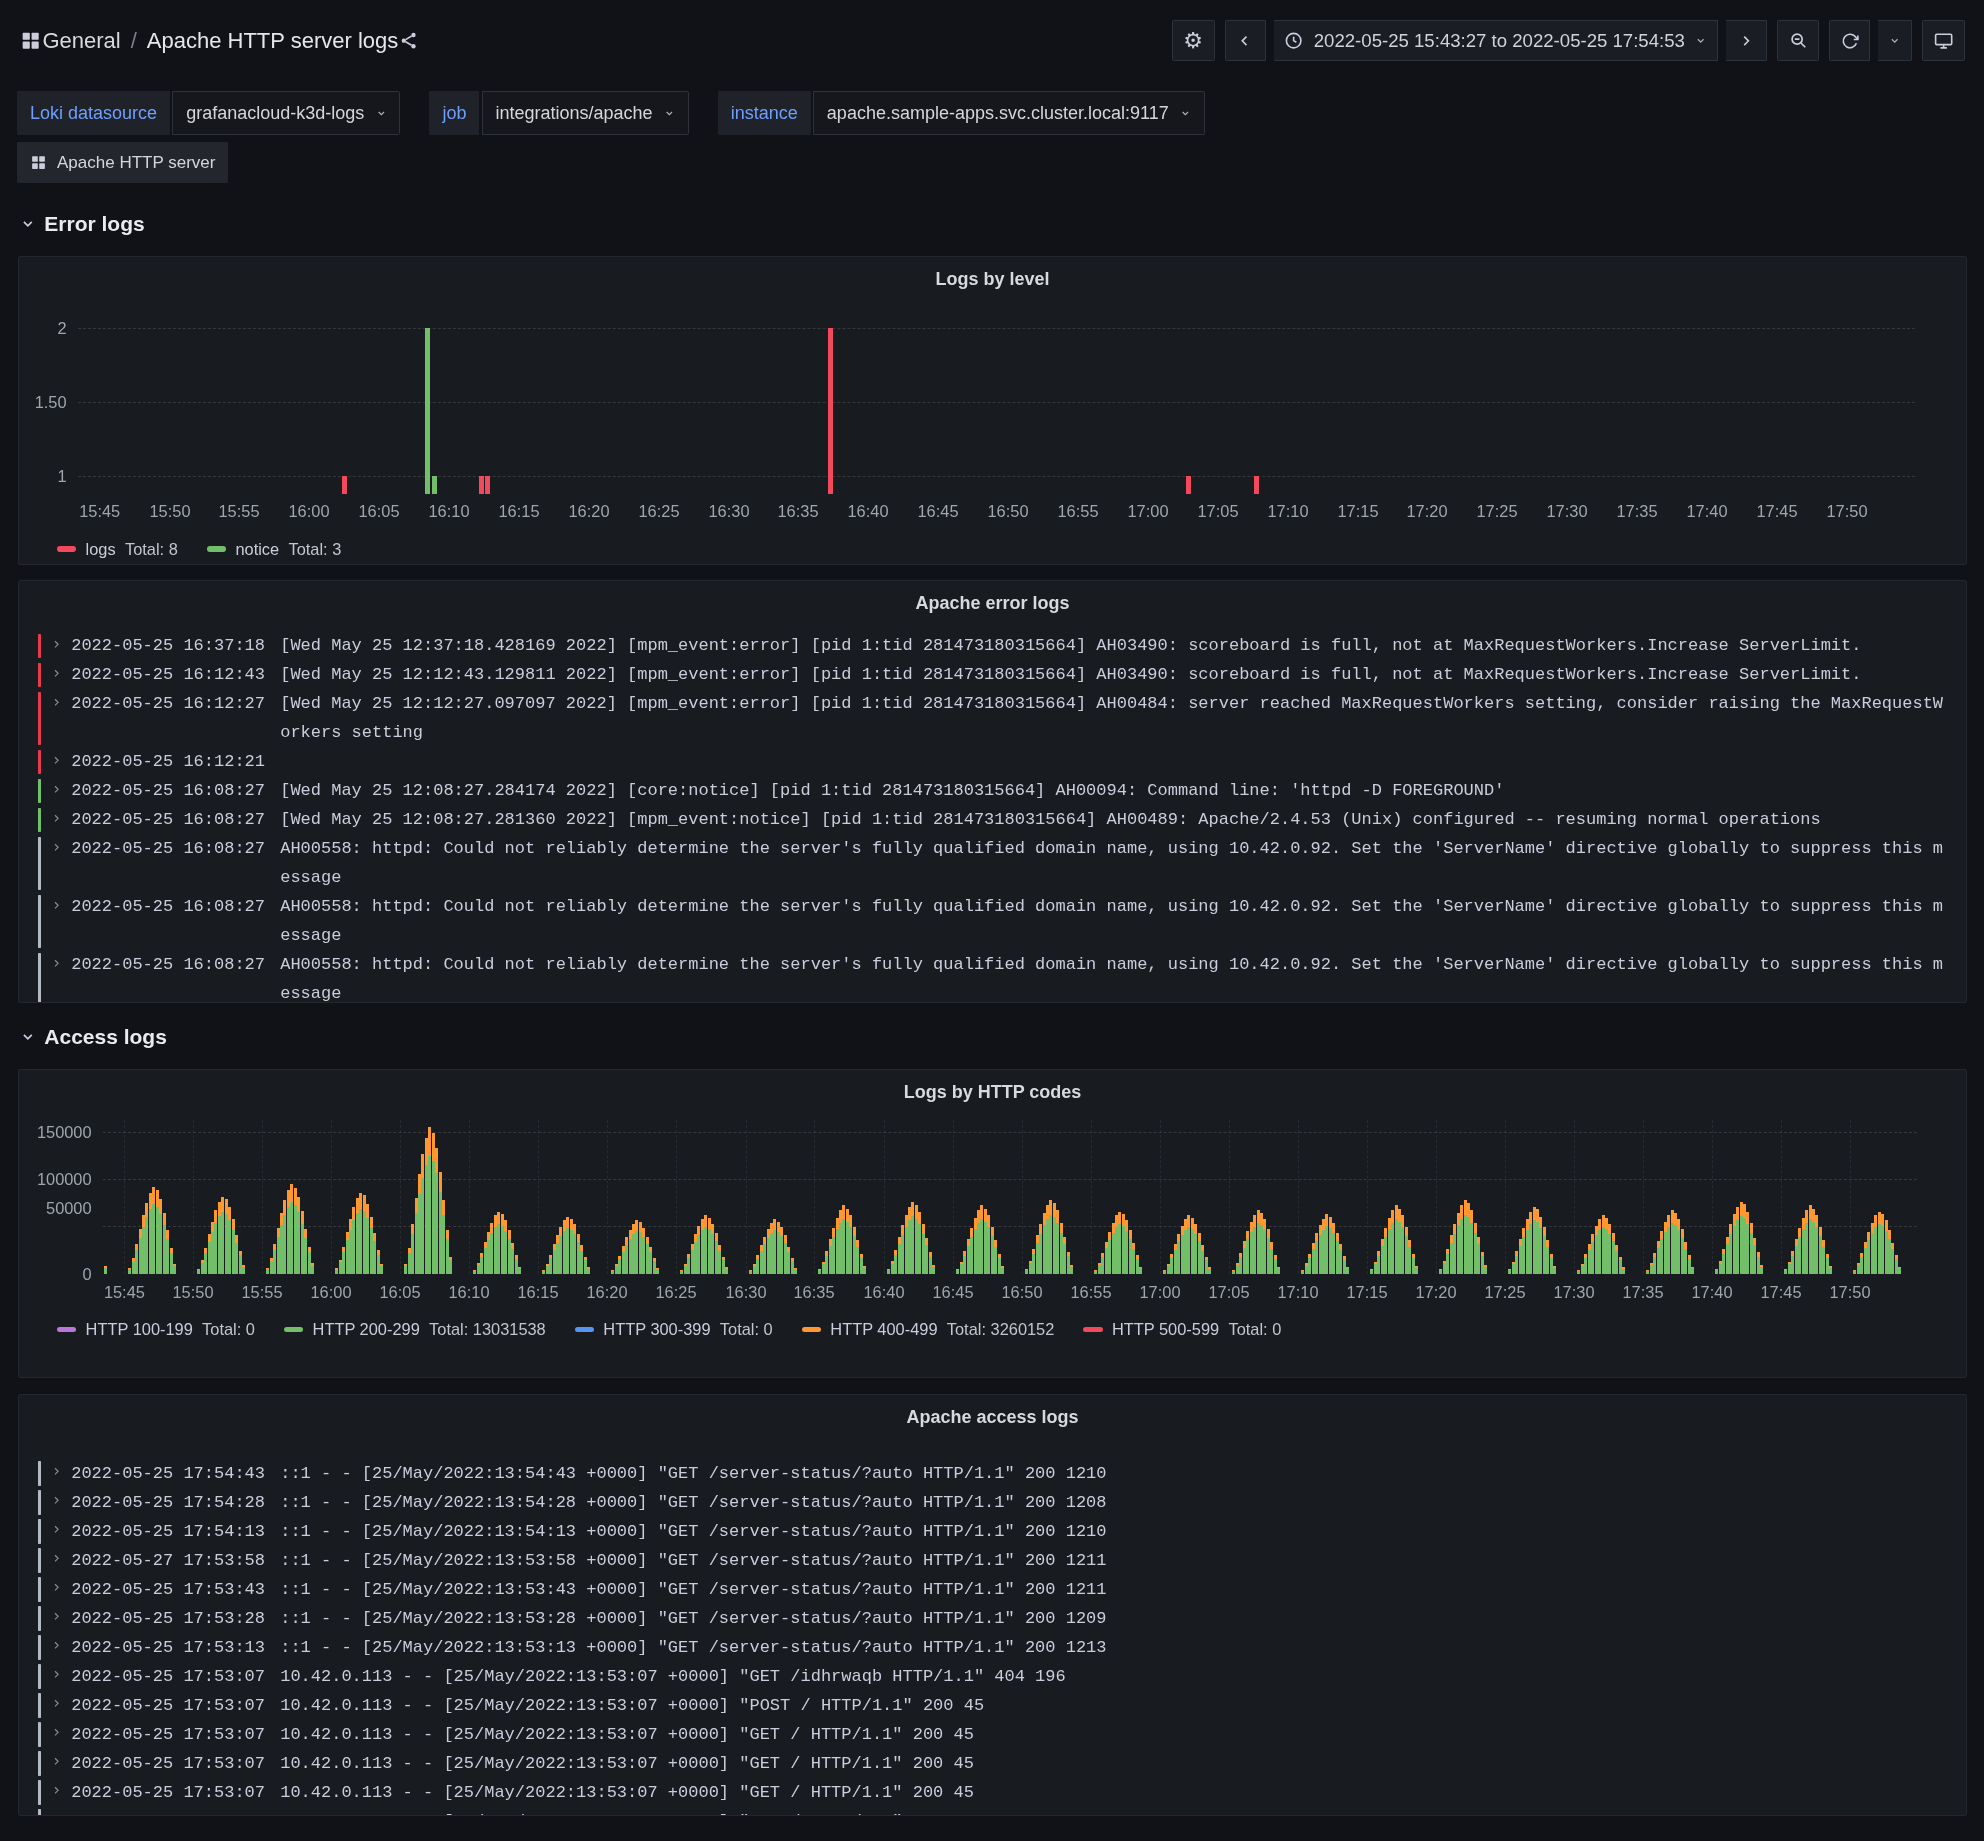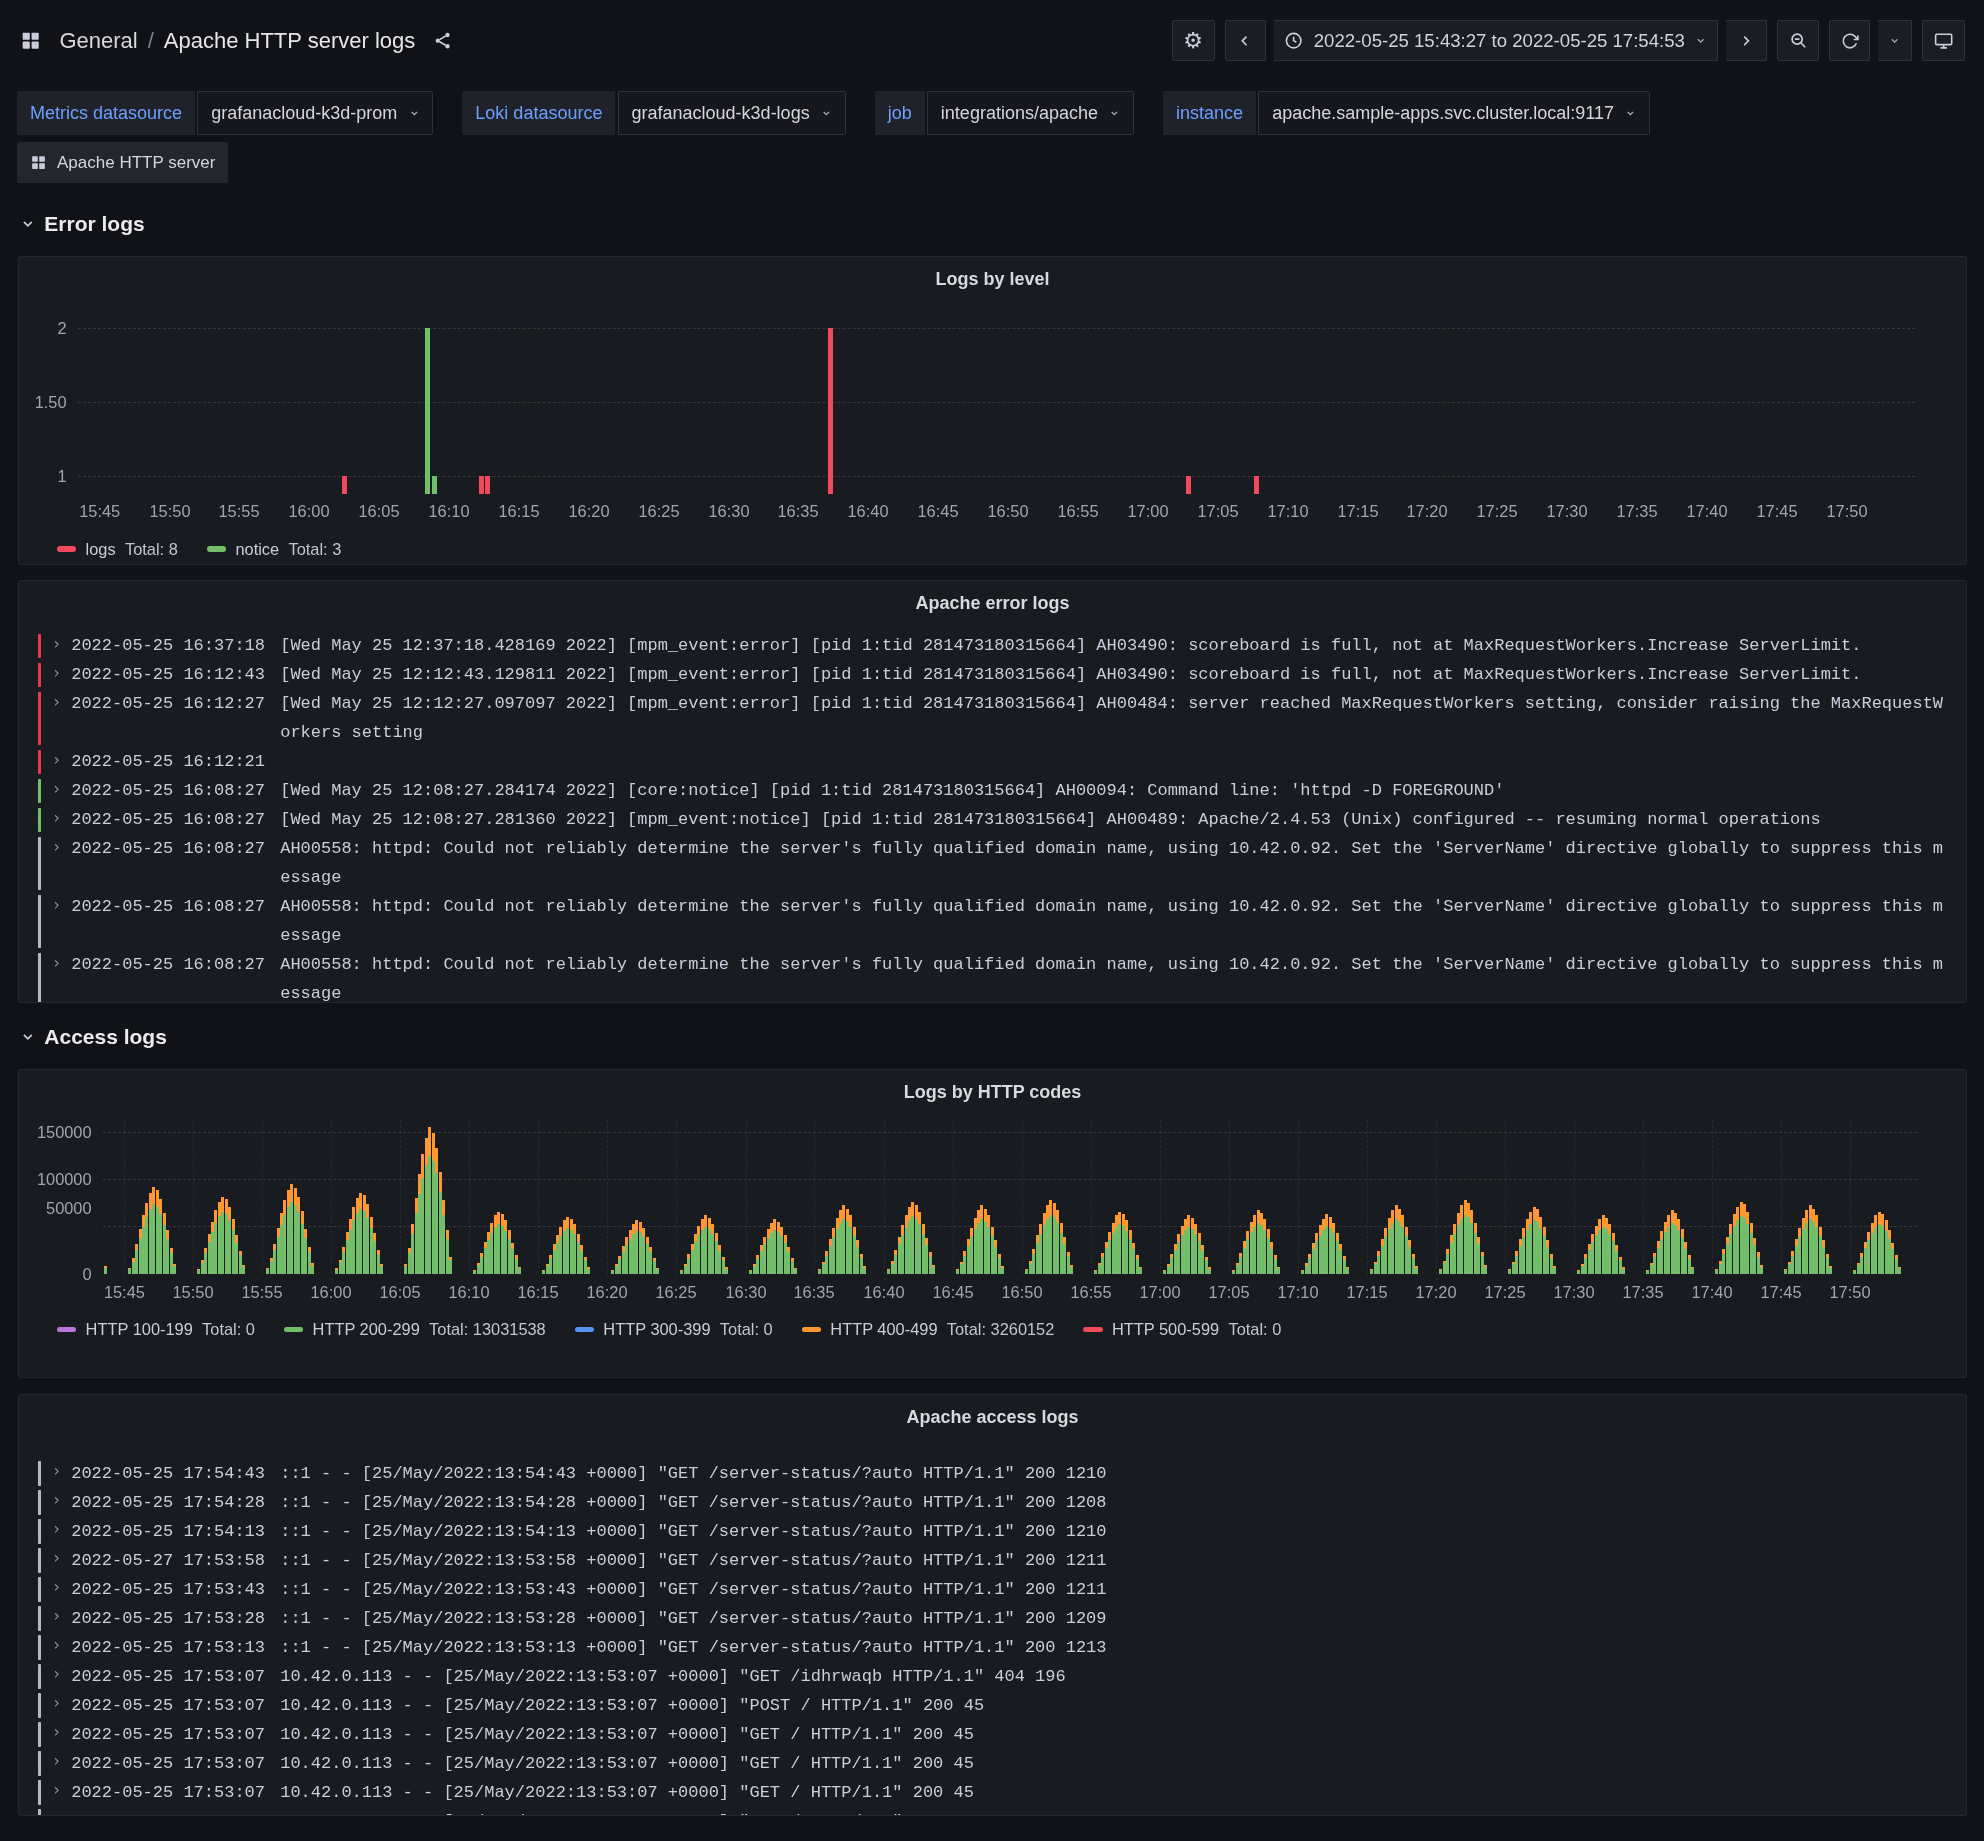--- a/index.html
+++ b/index.html
@@ -6,21 +6,21 @@
   html,body { width:1985px; height:1841px; overflow:hidden; }
   body {
     background:#111217; color:#ccccdc;
     font-family:"Liberation Sans", sans-serif;
   }
   svg { display:block; }
   .icon { display:inline-flex; align-items:center; justify-content:center; }
 
   
   .nav { display:flex; justify-content:space-between; align-items:center; height:81px; padding:0 20px; }
-  .nav-left { display:flex; align-items:center; gap:18px; }
+  .nav-left { display:flex; align-items:center; gap:1px; }
   .breadcrumb { display:flex; align-items:center; gap:10px; font-size:22px; }
   .breadcrumb .root { color:#d8d9dd; cursor:pointer; }
   .breadcrumb .sep { color:#7b8087; }
   .breadcrumb .page { color:#e6e7eb; font-weight:500; }
   .nav-right { display:flex; align-items:center; gap:10px; }
   .tbtn { height:41px; min-width:41px; display:inline-flex; align-items:center; justify-content:center; gap:10px;
           background:#1a1d23; border:0.7px solid #2e323a; border-radius:1.4px; color:#ccccdc;
           font-family:inherit; font-size:18.6px; padding:0 10.7px; cursor:pointer; white-space:nowrap; }
   .tgroup { display:inline-flex;gap:8px; }
   .tgroup .tbtn { border-radius:0; }
@@ -156,29 +156,20 @@
     <button class="tbtn">
       <svg width="19.3" height="19.3" viewBox="0 0 24 24" fill="none" stroke="#ccccdc" stroke-width="2">
         <rect x="2" y="4" width="20" height="13" rx="1.5"></rect>
           <path d="M8 21h8M12 17v4"></path>
       </svg>
     </button>
   </div>
 </header>
 
 <div class="filters-row first">
-  <div class="filter">
-    <span class="f-label">Metrics datasource</span>
-    <button class="f-value">
-      <span>grafanacloud-k3d-prom</span>
-      <svg width="10.7" height="10.7" viewBox="0 0 24 24" fill="none" stroke="#aeb2ba" stroke-width="2.6">
-          <path d="M6 9l6 6 6-6"></path>
-        </svg>
-    </button>
-  </div>
   <div class="filter">
     <span class="f-label">Loki datasource</span>
     <button class="f-value">
       <span>grafanacloud-k3d-logs</span>
       <svg width="10.7" height="10.7" viewBox="0 0 24 24" fill="none" stroke="#aeb2ba" stroke-width="2.6">
           <path d="M6 9l6 6 6-6"></path>
         </svg>
     </button>
   </div>
   <div class="filter">

